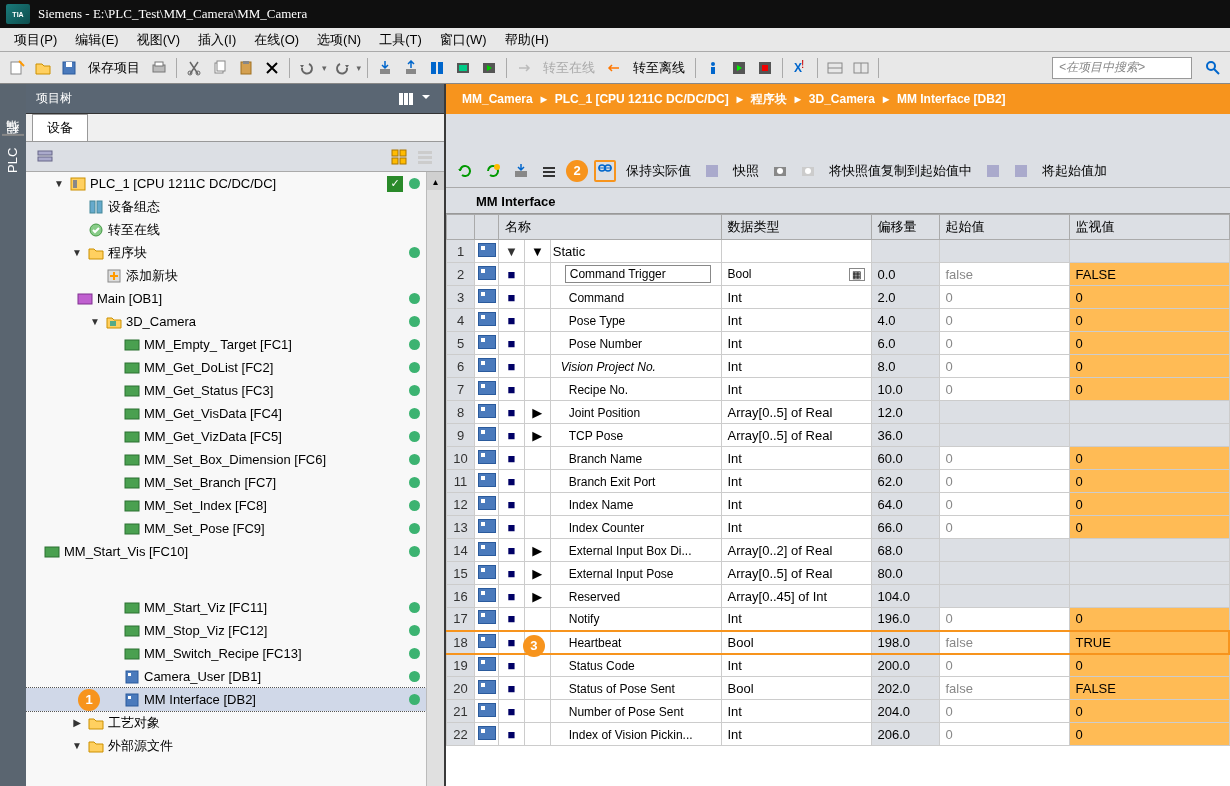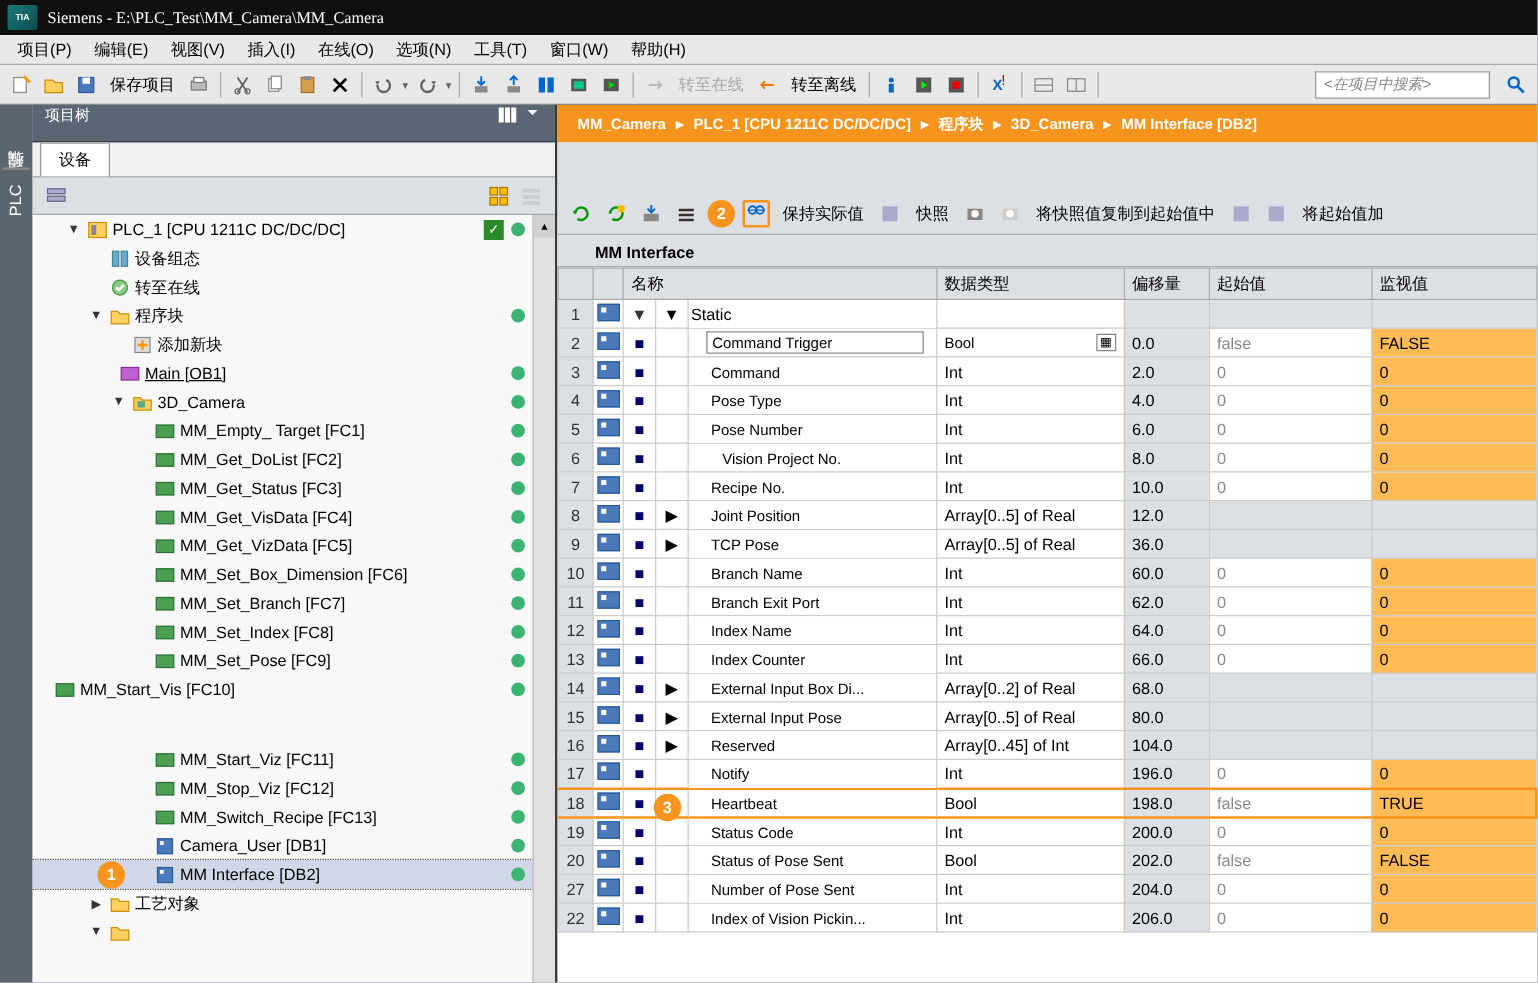--- a/index.html
+++ b/index.html
@@ -18,21 +18,21 @@
 .tb-btn svg { width: 16px; height: 16px; }
 .tb-text { padding: 0 4px; font-size: 13px; }
 .search-box { border: 1px solid #999; background: #fff; width: 140px; height: 22px; padding: 0 6px; color: #888; font-style: italic; display:flex; align-items:center; margin-left:auto; }
 
 .main-area { display: flex; height: calc(100vh - 84px); }
 
 .left-tab { width: 26px; background: #5a6570; display: flex; flex-direction: column; align-items: center; padding-top: 50px; }
 .left-tab .vtext { writing-mode: vertical-rl; transform: rotate(180deg); color: #fff; font-size: 13px; padding: 8px 2px; border-bottom: 2px solid #888; }
 
 .project-tree { width: 420px; background: #b8bcc2; display: flex; flex-direction: column; border-right: 2px solid #3a3a3a; }
-.pt-header { background: #5a6673; height: 30px; display: flex; padding: 0 10px; color: #fff; font-size: 14px; border-bottom: 1px solid #333; }
+.pt-header { background: #5a6673; height: 30px; display: flex; align-items: center; padding: 0 10px; color: #fff; font-size: 14px; border-bottom: 1px solid #333; }
 .pt-header .icons { margin-left: auto; display:flex; gap:4px; }
 .pt-header .hicon { width:16px; height:16px; fill:#fff; cursor:pointer; }
 
 .pt-tabs { background: #f0f0f0; height: 28px; display: flex; align-items: flex-end; padding: 0 6px; border-bottom: 1px solid #999; }
 .pt-tab { background: #fff; padding: 4px 14px; border: 1px solid #999; border-bottom: none; font-size: 13px; margin-right: 2px; }
 
 .pt-mini-tb { background: #dcdfe4; height: 30px; display: flex; align-items: center; padding: 0 8px; border-bottom: 1px solid #aaa; gap:6px; }
 .pt-mini-tb .rbtns { margin-left:auto; display:flex; gap:4px; }
 
 .tree-scroll { flex: 1; background: #f8f8f8; overflow: auto; position: relative; }
@@ -344,21 +344,21 @@
           <span class="status-dot"></span>
         </div>
         <div class="tree-row" style="padding-left: 62px;">
           <span class="toggle"></span>
           <span class="ticon"><svg viewBox="0 0 16 16">
               <rect x="2" y="2" width="12" height="12" fill="#ddd" stroke="#888"></rect>
               <path d="M8 4 v8 M4 8 h8" stroke="#f90" stroke-width="2"></path>
             </svg></span>
           <span class="label">添加新块</span>
         </div>
-        <div class="tree-row" style="padding-left: 52px; text-decoration: underline;">
+        <div class="tree-row" style="padding-left: 33px;">
           <span class="toggle"></span>
           <span class="ticon"><svg viewBox="0 0 16 16">
               <rect x="1" y="3" width="14" height="10" fill="#c060d0" stroke="#803090"></rect>
             </svg></span>
           <span class="label">Main [OB1]</span>
           <span class="status-dot"></span>
         </div>
         <div class="tree-row" style="padding-left: 62px;">
           <span class="toggle">▼</span>
           <span class="ticon"><svg viewBox="0 0 16 16">
@@ -496,20 +496,21 @@
           <span class="ticon"><svg viewBox="0 0 16 16">
               <path d="M1 4 h5 l2 2 h7 v8 h-14 z" fill="#ffd060" stroke="#cc9000"></path>
             </svg></span>
           <span class="label">工艺对象</span>
         </div>
         <div class="tree-row" style="padding-left: 44px;">
           <span class="toggle">▼</span>
           <span class="ticon"><svg viewBox="0 0 16 16">
               <path d="M1 4 h5 l2 2 h7 v8 h-14 z" fill="#ffd060" stroke="#cc9000"></path>
             </svg></span>
+          <span class="label">外部源文件</span>
         </div>
         <div class="sbar">
         <div class="arrow">▴</div>
       </div>
     </div>
   </div>
 
   <div class="right-panel">
     <div class="breadcrumb" id="breadcrumb">
         <span class="crumb">MM_Camera</span>
@@ -596,21 +597,21 @@
     <div class="grid-wrap">
       <table class="grid" id="db-grid">
         <thead>
             <tr>
           <th style="width:28px"></th>
           <th style="width:24px"></th>
           <th colspan="3">名称</th>
           <th style="width:150px">数据类型</th>
           <th style="width:68px">偏移量</th>
           <th style="width:130px">起始值</th>
-          <th style="width:132px">监视值</th>
+          <th style="width:160px">监视值</th>
         </tr>
           </thead>
         <tbody id="db-body">
             <tr>
               <td class="row-num">1</td>
               <td class="icon-cell"><span class="db-icon"></span></td>
               <td class="bullet-cell" style="color: rgb(51, 51, 51);">▼</td>
               <td class="exp-cell">▼</td>
               <td style="position: relative; padding-left: 2px;">Static</td>
               <td></td>
@@ -667,21 +668,21 @@
               <td>Int</td>
               <td class="offset">6.0</td>
               <td class="start-grey">0</td>
               <td class="mon-val">0</td>
             </tr>
             <tr>
               <td class="row-num">6</td>
               <td class="icon-cell"><span class="db-icon"></span></td>
               <td class="bullet-cell">■</td>
               <td class="exp-cell"></td>
-              <td style="position: relative; padding-left: 27px;"><span>Vision Project No.</span></td>
+              <td style="position: relative; padding-left: 10px; font-style: italic;"><span>Vision Project No.</span></td>
               <td>Int</td>
               <td class="offset">8.0</td>
               <td class="start-grey">0</td>
               <td class="mon-val">0</td>
             </tr>
             <tr>
               <td class="row-num">7</td>
               <td class="icon-cell"><span class="db-icon"></span></td>
               <td class="bullet-cell">■</td>
               <td class="exp-cell"></td>
@@ -828,21 +829,21 @@
               <td class="icon-cell"><span class="db-icon"></span></td>
               <td class="bullet-cell">■</td>
               <td class="exp-cell"></td>
               <td style="position: relative; padding-left: 18px;"><span>Status of Pose Sent</span></td>
               <td>Bool</td>
               <td class="offset">202.0</td>
               <td class="start-grey">false</td>
               <td class="mon-val">FALSE</td>
             </tr>
             <tr>
-              <td class="row-num">27</td>
+              <td class="row-num">21</td>
               <td class="icon-cell"><span class="db-icon"></span></td>
               <td class="bullet-cell">■</td>
               <td class="exp-cell"></td>
               <td style="position: relative; padding-left: 18px;"><span>Number of Pose Sent</span></td>
               <td>Int</td>
               <td class="offset">204.0</td>
               <td class="start-grey">0</td>
               <td class="mon-val">0</td>
             </tr>
             <tr>

